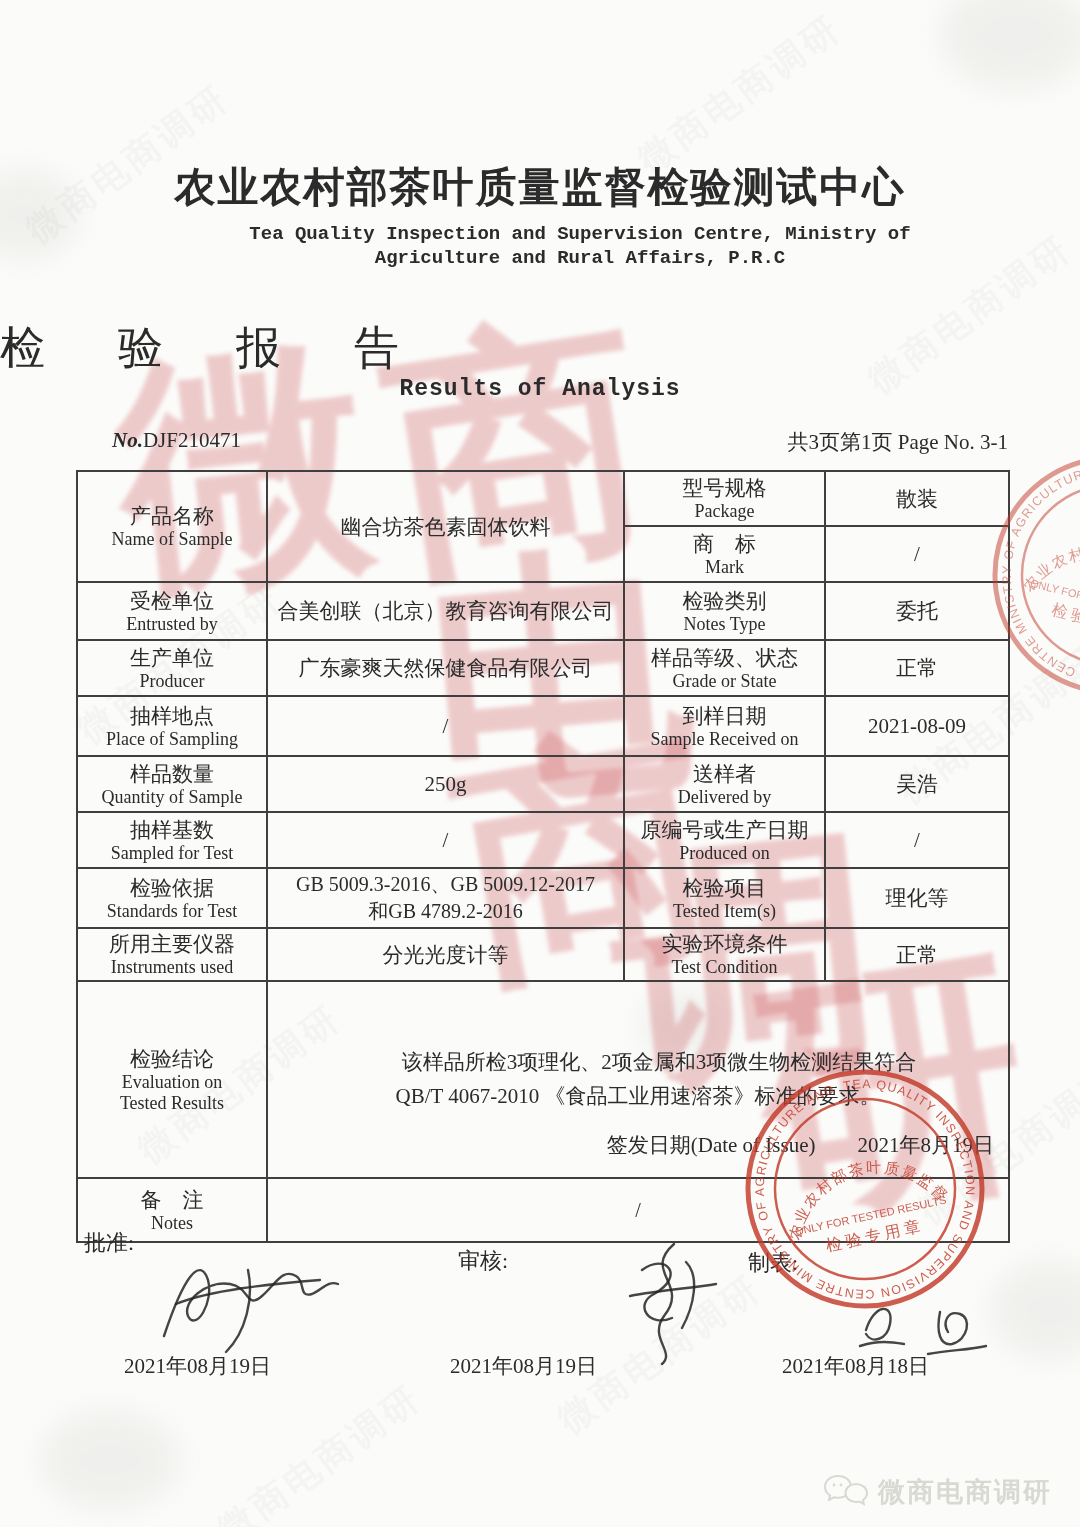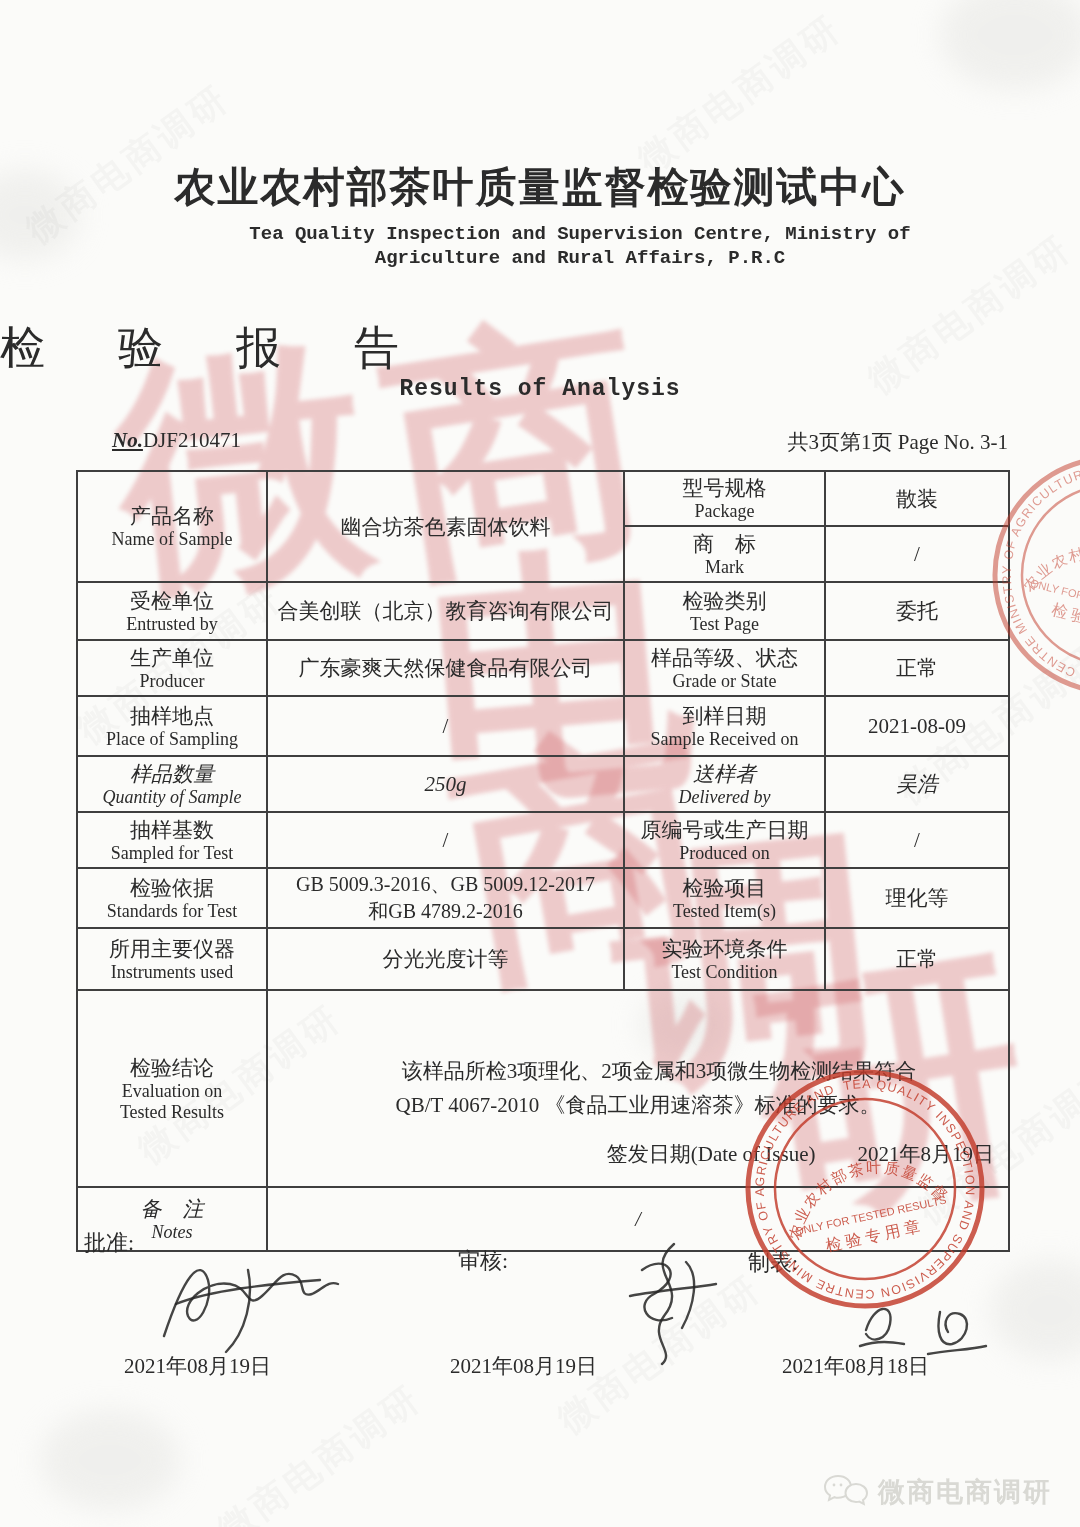--- a/index.html
+++ b/index.html
@@ -28,21 +28,21 @@
     font-size:41px;font-weight:700;letter-spacing:2px;}
   .org-en{position:absolute;top:222px;left:0;width:100%;text-align:center;
     font-family:"Liberation Mono","DejaVu Sans Mono",monospace;
     font-size:19px;font-weight:bold;line-height:24px;padding-left:40px;}
   .title-cn{position:absolute;top:318px;left:0;width:100%;text-align:left;
     font-size:45px;font-weight:400;letter-spacing:14px;}
   .title-en{position:absolute;top:376px;left:0;width:100%;text-align:center;
     font-family:"Liberation Mono","DejaVu Sans Mono",monospace;
     font-size:23px;font-weight:bold;letter-spacing:1px;}
   .report-no{position:absolute;top:428px;left:112px;font-size:21px;}
-  .report-no .pfx{font-style:italic;font-weight:bold;text-decoration:underline;}
+  .report-no .pfx{font-style:italic;font-weight:bold;}
   .page-info{position:absolute;top:428px;right:72px;font-size:21px;}
   
   table.rpt{position:absolute;top:470px;left:76px;width:932px;
     border-collapse:collapse;table-layout:fixed;}
   table.rpt td{border:2px solid #3f3f3f;text-align:center;vertical-align:middle;
     padding:2px 4px;overflow:hidden;}
   .lab-cn{font-size:21px;line-height:1.25;}
   .lab-en{font-size:18px;line-height:1.15;}
   .val{font-size:21px;}
   .val-pre{white-space:pre-line;font-size:20px;line-height:1.35;margin-left:8px;}
@@ -134,21 +134,21 @@
       <td class="val">/</td>
     </tr>
     <tr style="height:58px;">
       <td>
         <div class="lab-cn">受检单位</div>
         <div class="lab-en">Entrusted by</div>
       </td>
       <td class="val">合美创联（北京）教育咨询有限公司</td>
       <td>
         <div class="lab-cn">检验类别</div>
-        <div class="lab-en">Test Page</div>
+        <div class="lab-en">Notes Type</div>
       </td>
       <td class="val">委托</td>
     </tr>
     <tr style="height:56px;">
       <td>
         <div class="lab-cn">生产单位</div>
         <div class="lab-en">Producer</div>
       </td>
       <td class="val">广东豪爽天然保健食品有限公司</td>
       <td>
@@ -162,21 +162,21 @@
         <div class="lab-cn">抽样地点</div>
         <div class="lab-en">Place of Sampling</div>
       </td>
       <td class="val">/</td>
       <td>
         <div class="lab-cn">到样日期</div>
         <div class="lab-en">Sample Received on</div>
       </td>
       <td class="val">2021-08-09</td>
     </tr>
-    <tr style="height:56px;font-style:italic;">
+    <tr style="height:56px;">
       <td>
         <div class="lab-cn">样品数量</div>
         <div class="lab-en">Quantity of Sample</div>
       </td>
       <td class="val">250g</td>
       <td>
         <div class="lab-cn">送样者</div>
         <div class="lab-en">Delivered by</div>
       </td>
       <td class="val">吴浩</td>
@@ -199,21 +199,21 @@
         <div class="lab-en">Standards for Test</div>
       </td>
       <td class="val-pre">GB 5009.3-2016、GB 5009.12-2017
 和GB 4789.2-2016</td>
       <td>
         <div class="lab-cn">检验项目</div>
         <div class="lab-en">Tested Item(s)</div>
       </td>
       <td class="val">理化等</td>
     </tr>
-    <tr style="height:62px;padding-left:28px;">
+    <tr style="height:53px;padding-left:28px;">
       <td>
         <div class="lab-cn">所用主要仪器</div>
         <div class="lab-en">Instruments used</div>
       </td>
       <td class="val">分光光度计等</td>
       <td>
         <div class="lab-cn">实验环境条件</div>
         <div class="lab-en">Test Condition</div>
       </td>
       <td class="val">正常</td>
@@ -225,21 +225,21 @@
         <div class="lab-en">Tested  Results</div>
       </td>
       <td colspan="3" class="concl">
         <div class="concl-l1">该样品所检3项理化、2项金属和3项微生物检测结果符合</div>
         <div>QB/T 4067-2010 《食品工业用速溶茶》标准的要求。</div>
         <div class="issue-line">
           <span>签发日期(Date of Issue)</span><span class="gap"></span><span>2021年8月19日</span>
         </div>
       </td>
     </tr>
-    <tr style="height:64px;font-style:italic;">
+    <tr style="height:64px;">
       <td>
         <div class="lab-cn">备　注</div>
         <div class="lab-en">Notes</div>
       </td>
       <td colspan="3" class="notes-val">/</td>
     </tr>
   </tbody>
     </table>
 
   <div class="foot-label" style="left:84px;top:1228px;">批准:</div>

